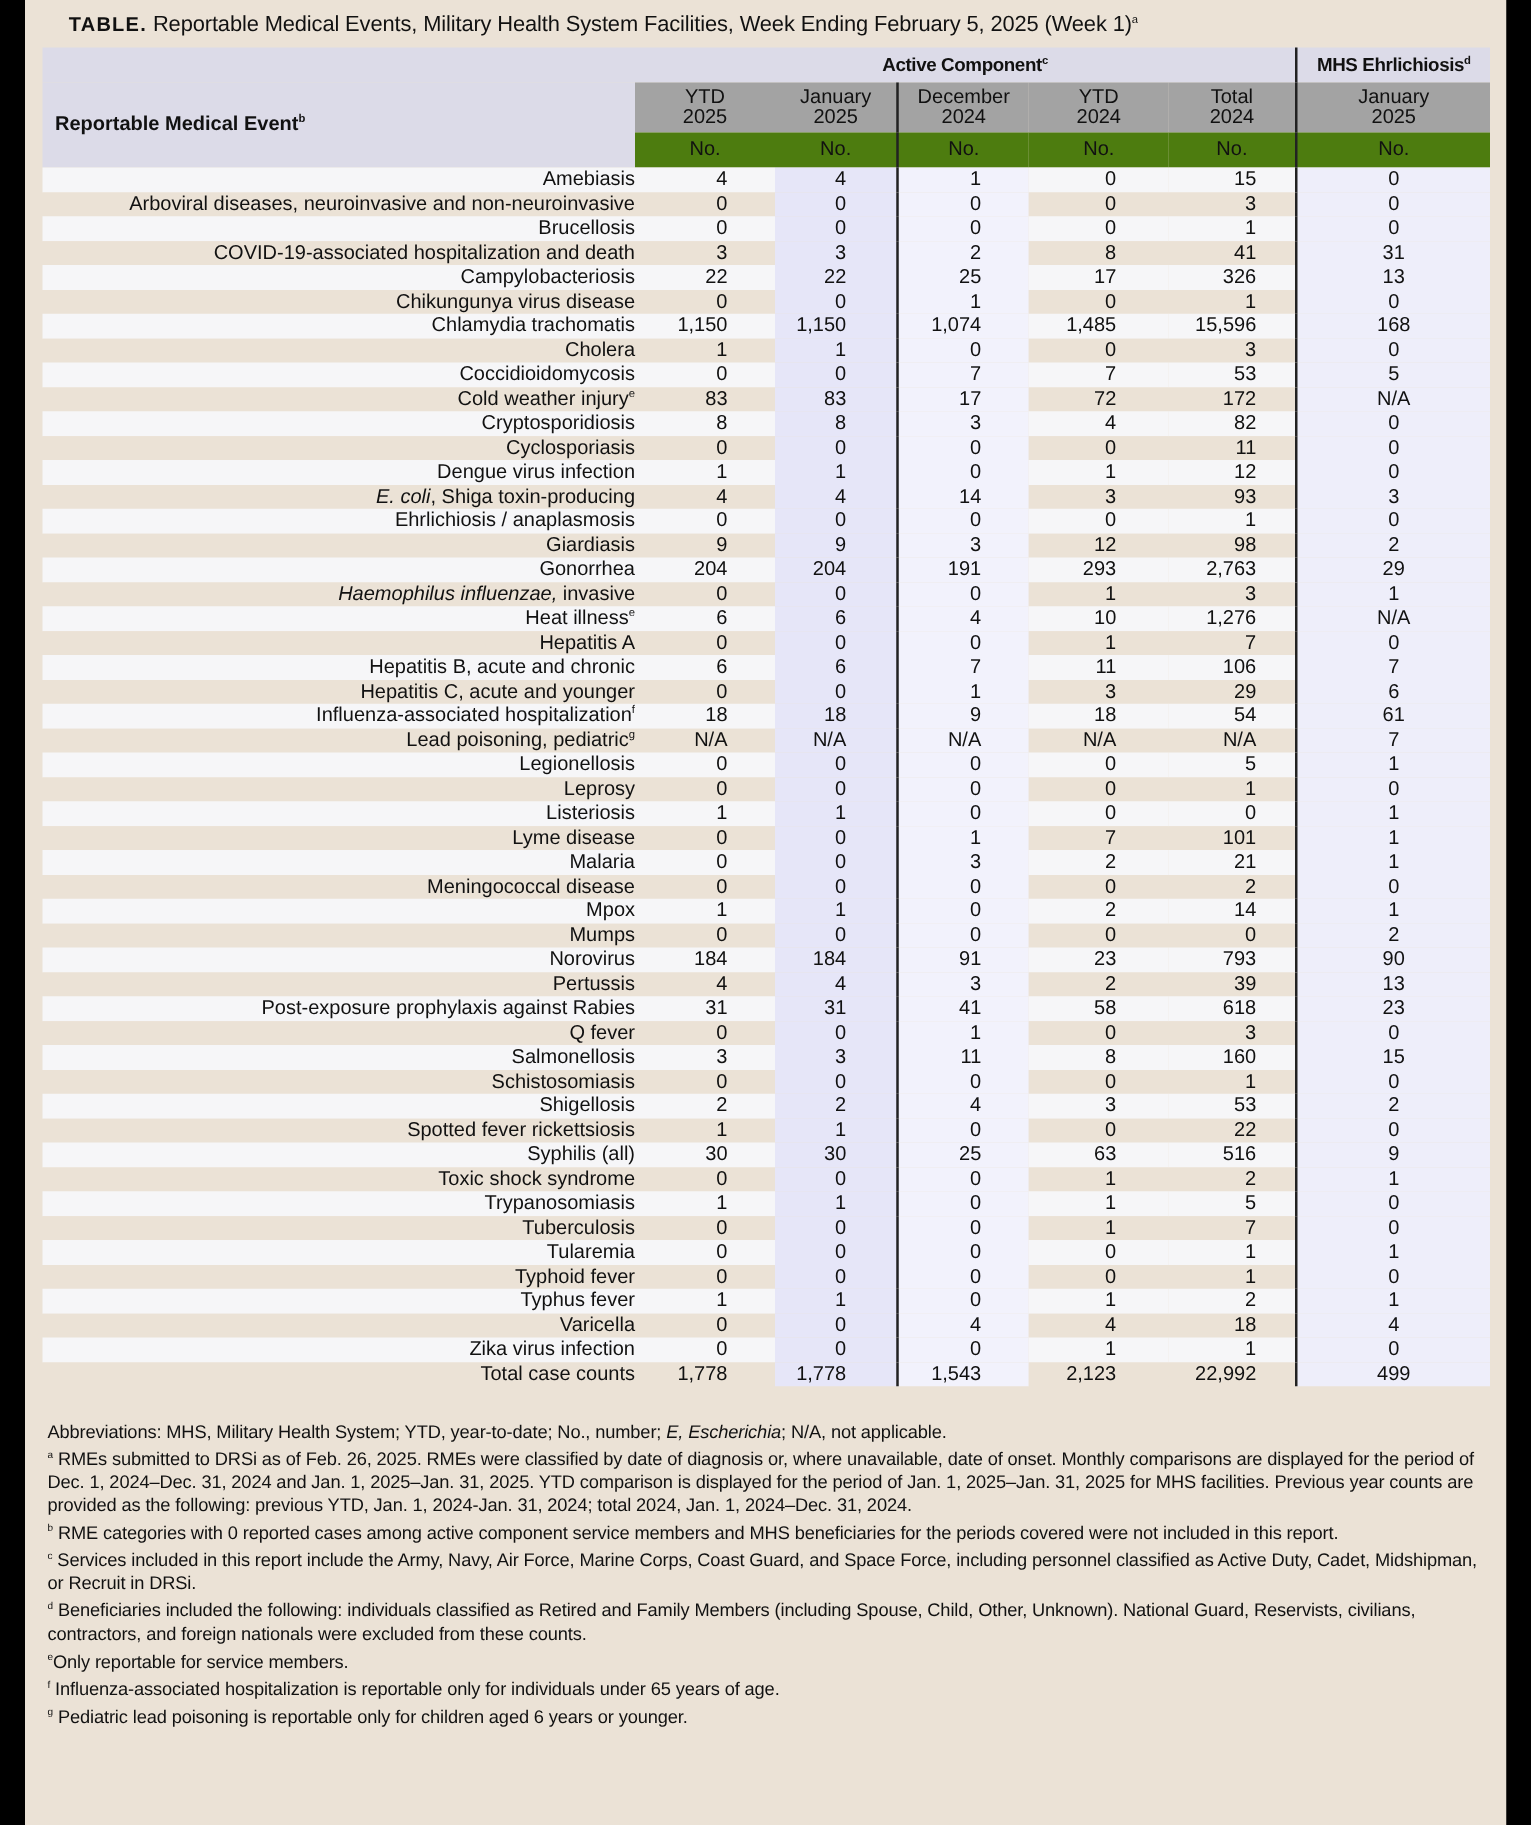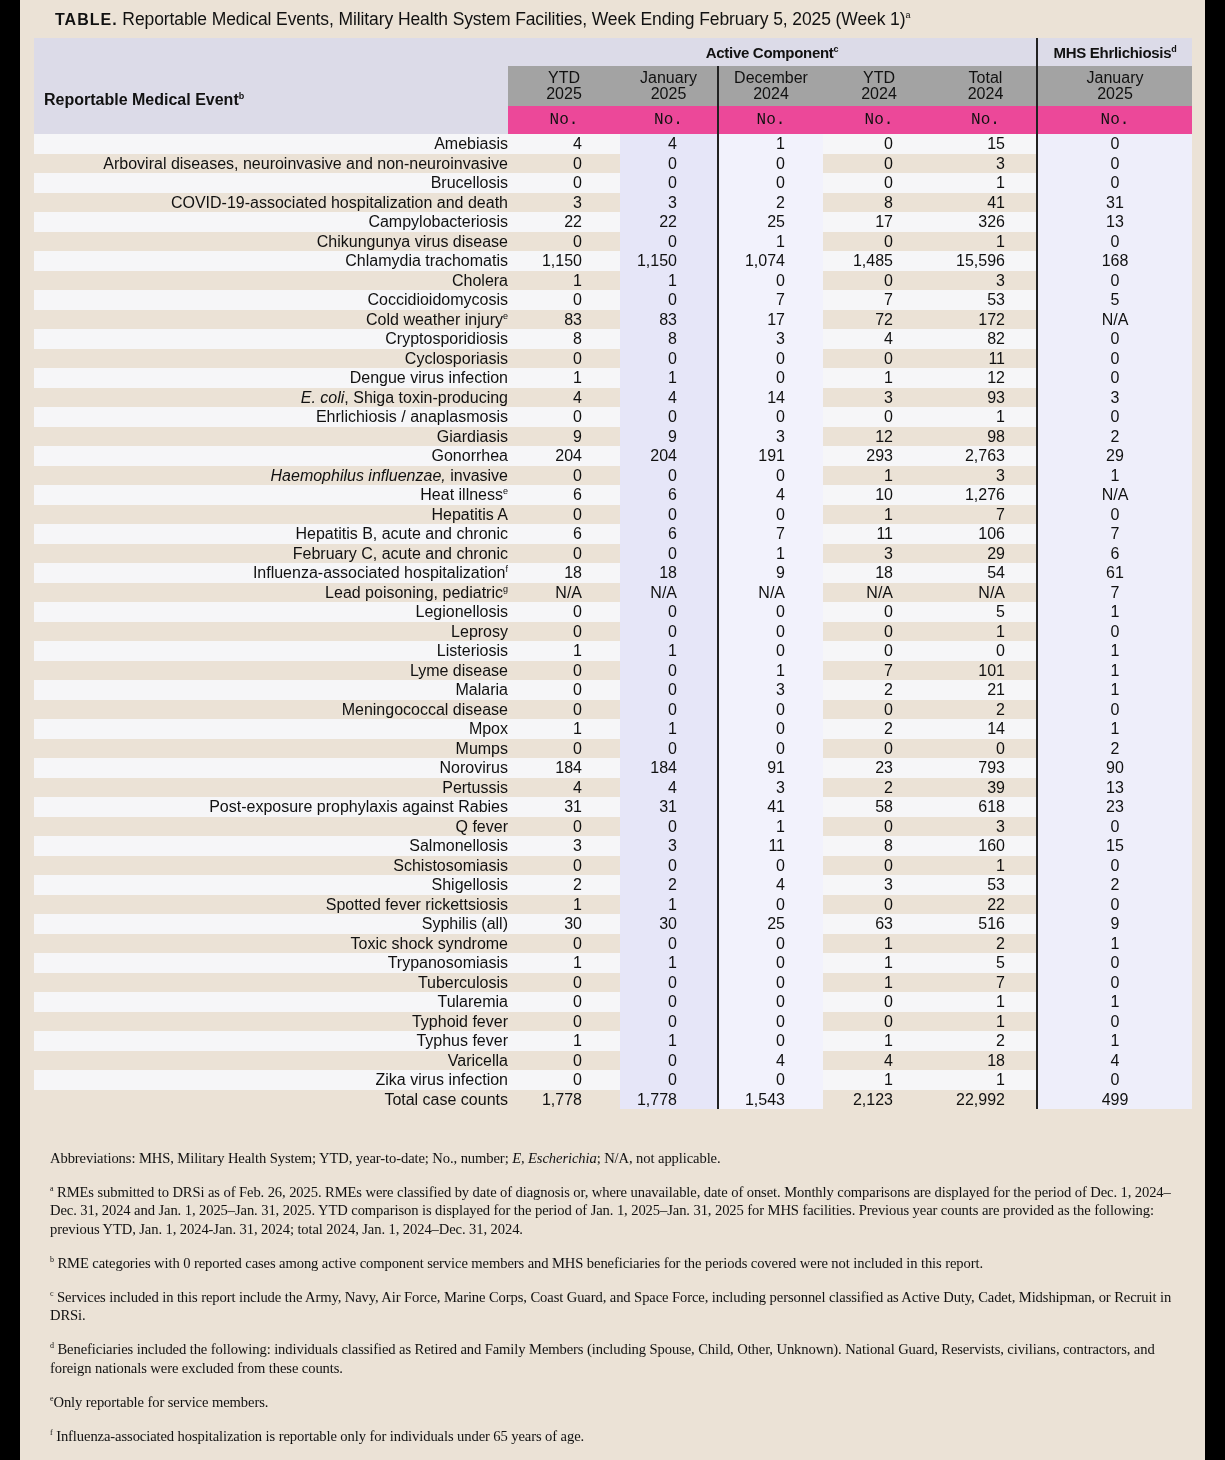--- a/index.html
+++ b/index.html
@@ -30,40 +30,40 @@
   col.c3 { width: 105px; }
   col.c4 { width: 112px; }
   col.c5 { width: 102px; }
   col.c6 { width: 155px; }
   th, td { padding: 0; }
   thead tr.h1 th { height: 28px; background: #dcdbe8; font-weight: bold; font-size: 15px; }
   thead tr.h1 th.ac { text-align: center; letter-spacing: -0.3px; }
   thead tr.h1 th.mhs { text-align: center; letter-spacing: -0.3px; border-left: 2px solid #222; }
   thead tr.h2 th { height: 40px; background: #a3a3a3; font-weight: normal; text-align: center; line-height: 16px; }
   thead tr.h2 th.rme { background: #dcdbe8; text-align: left; padding-left: 10px; vertical-align: middle; font-weight: bold; }
-  thead tr.h3 th { height: 28px; background: #ec4899; font-weight: normal; text-align: center; font-family: Liberation Mono, monospace; }
+  thead tr.h3 th { height: 28px; background: #4d7c0f; font-weight: normal; text-align: center; }
   .bl { border-left: 2px solid #222; }
   tbody td { height: 19.5px; line-height: 19.5px; text-align: right; white-space: nowrap; }
   tbody td.name { text-align: right; padding-left: 10px; }
   tbody td.n1 { padding-right: 38px; }
   tbody td.n2 { padding-right: 40px; }
   tbody td.n3 { padding-right: 38px; }
   tbody td.n4 { padding-right: 42px; }
   tbody td.n5 { padding-right: 31px; }
   tbody td.n6 { text-align: center; }
   tbody tr.odd td { background: #f6f6f8; }
   tbody tr.even td { background: #ebe2d6; }
   tbody td.n2 { background: #e6e6f8 !important; }
   tbody td.n3 { background: #f2f2fc !important; }
   tbody td.n6 { background: #eeeefa !important; }
   .notes {
     position: absolute; left: 14px; top: 1133px; width: 1160px;
     font-size: 14.6px; line-height: 18.2px; letter-spacing: -0.1px;
   }
-  .notes p { margin: 16px; font-family: Liberation Serif, serif; }
+  .notes p { margin: 4px; }
   .notes sup { font-size: 8px; }
   i { font-style: italic; }
 </style>
 </head>
 <body>
 
 <div class="page">
   <div class="title">
     <span class="lbl">TABLE.</span>
     <span>Reportable Medical Events, Military Health System Facilities, Week Ending February 5, 2025 (Week 1)</span><sup>a</sup>
@@ -287,21 +287,21 @@
         <tr class="odd">
           <td class="name"><span>Hepatitis B, acute and chronic</span></td>
           <td class="n1">6</td>
           <td class="n2">6</td>
           <td class="n3 bl">7</td>
           <td class="n4">11</td>
           <td class="n5">106</td>
           <td class="n6 bl">7</td>
         </tr>
         <tr class="even">
-          <td class="name"><span>February C, acute and chronic</span></td>
+          <td class="name"><span>Hepatitis C, acute and younger</span></td>
           <td class="n1">0</td>
           <td class="n2">0</td>
           <td class="n3 bl">1</td>
           <td class="n4">3</td>
           <td class="n5">29</td>
           <td class="n6 bl">6</td>
         </tr>
         <tr class="odd">
           <td class="name"><span>Influenza-associated hospitalization</span><sup>f</sup></td>
           <td class="n1">18</td>

